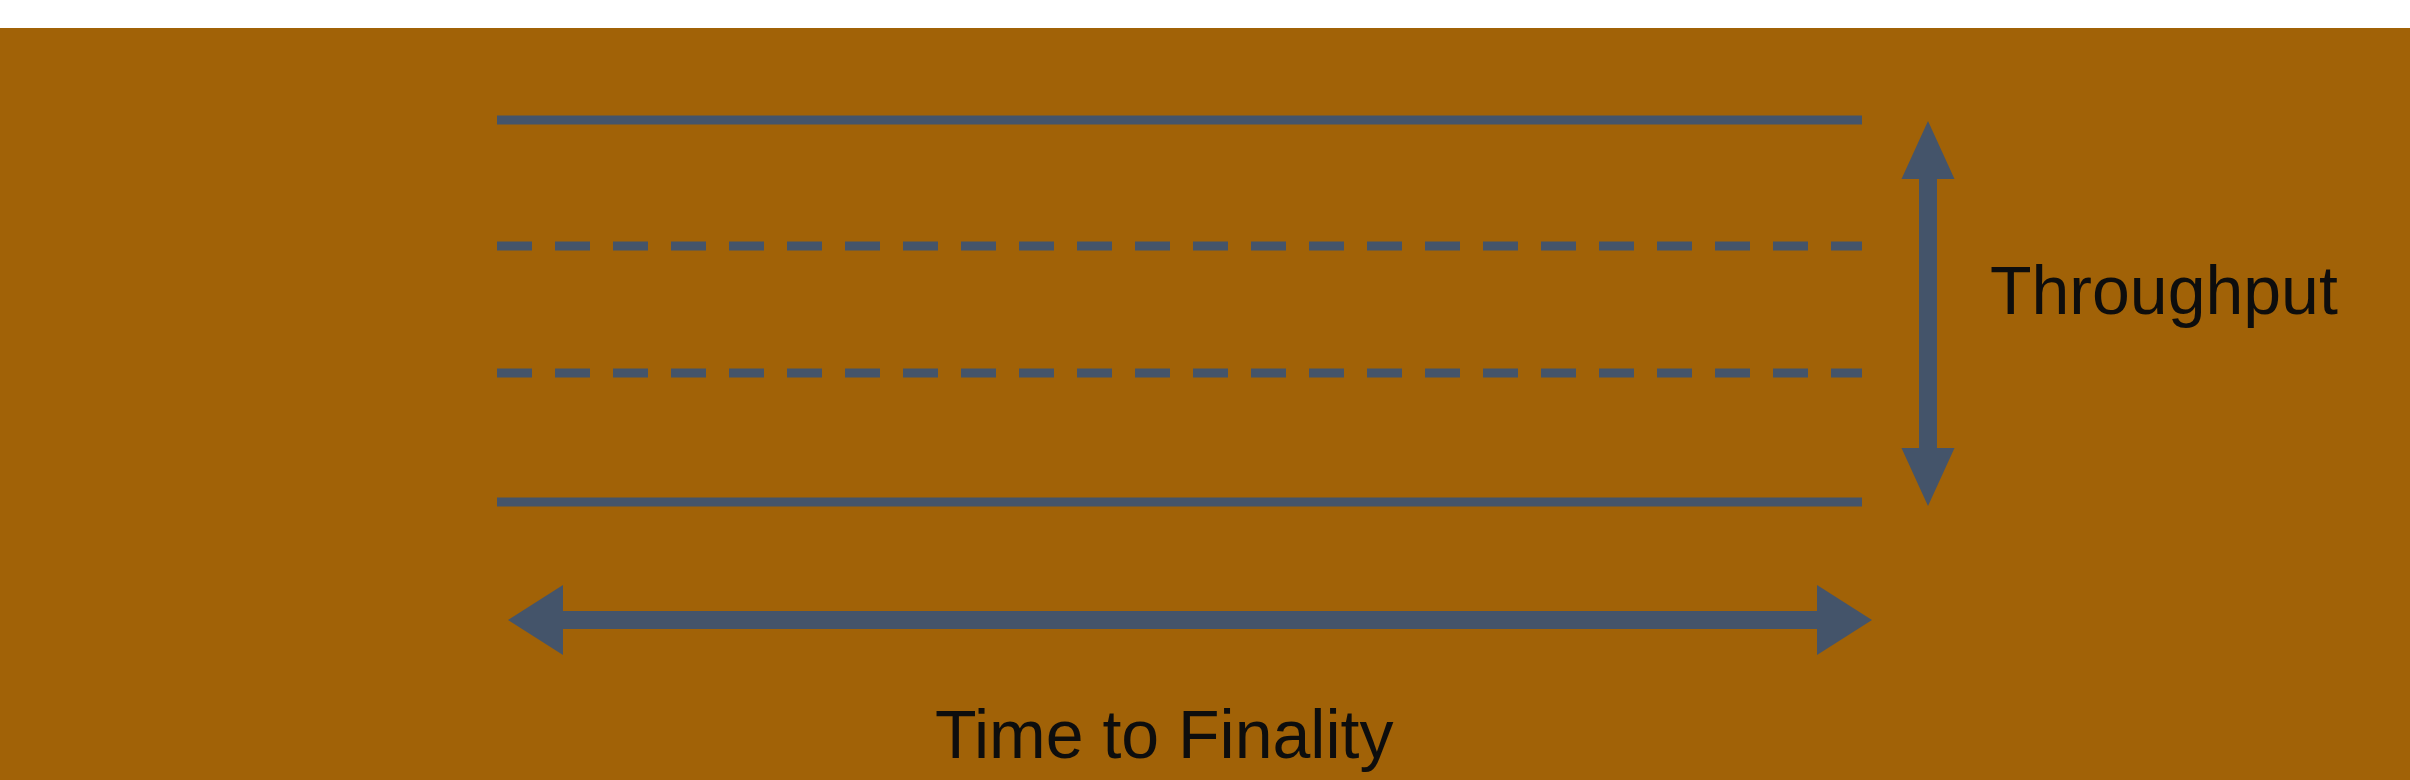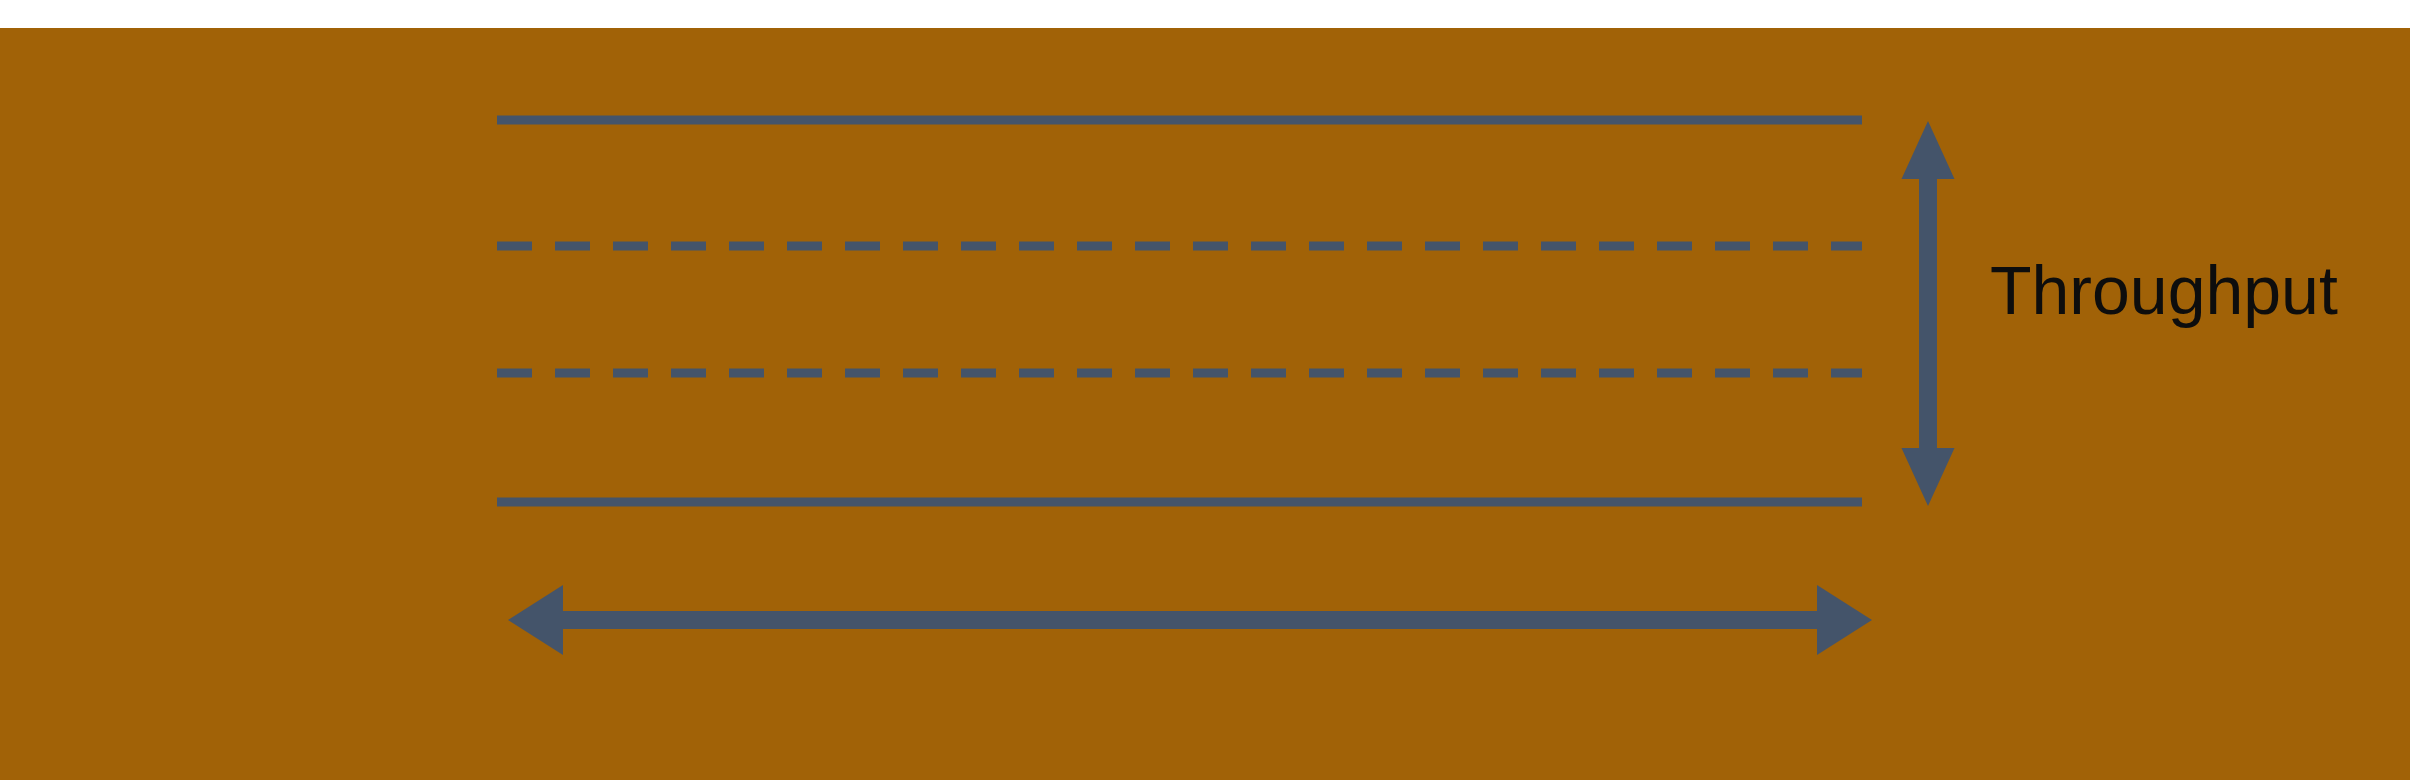--- a/index.html
+++ b/index.html
@@ -76,14 +76,15 @@
       <rect x="563" y="583" width="1254" height="18" fill="#44546A"></rect>
 
       <polygon points="508,592 563,557 563,627" fill="#44546A"></polygon>
 
       <polygon points="1872,592 1817,557 1817,627" fill="#44546A"></polygon>
     </g>
   </svg>
 
   <div class="axis-label" id="throughput-label" style="color: rgb(13, 13, 13);">Throughput</div>
 
+  <div class="axis-label" id="time-to-finality-label" style="color: rgb(13, 13, 13);">Time to Finality</div>
 
 </div>
 
 </body></html>

